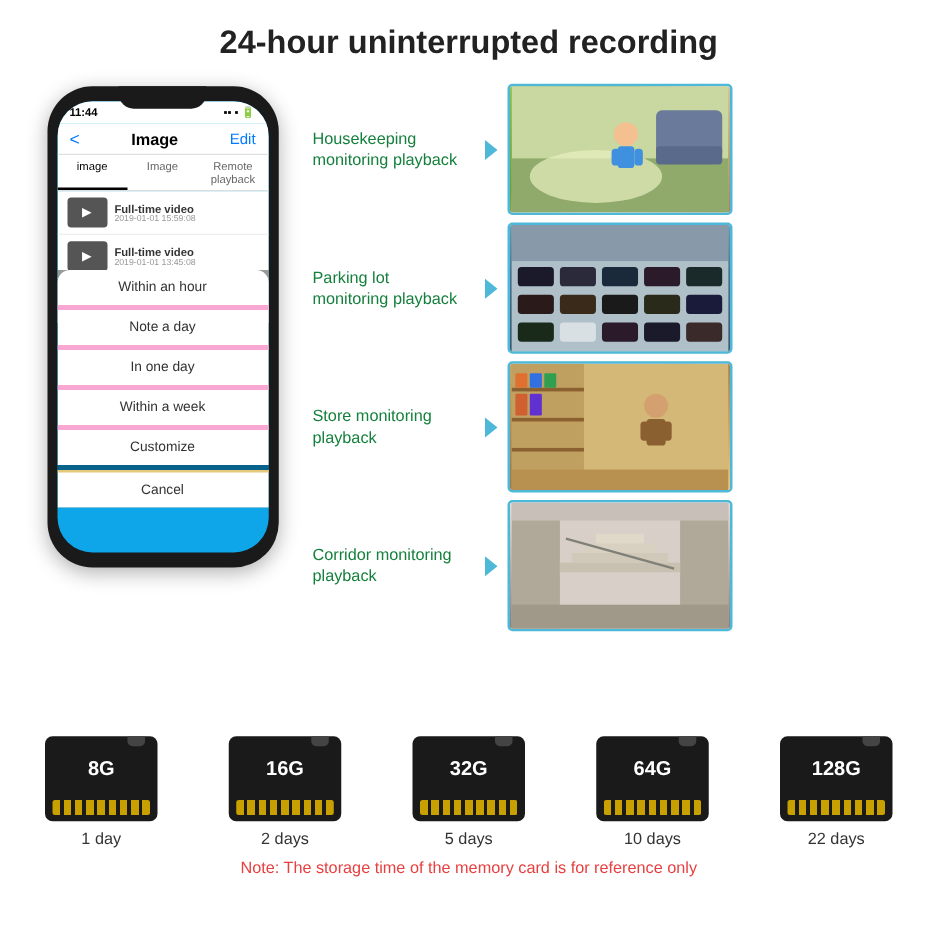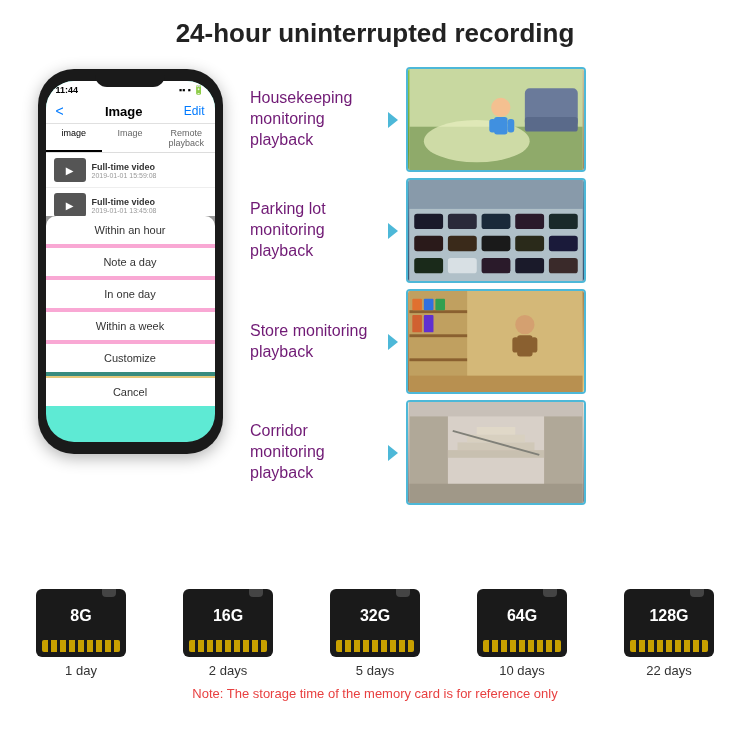--- a/index.html
+++ b/index.html
@@ -58,21 +58,21 @@
       position: absolute;
       top: 0;
       left: 50%;
       transform: translateX(-50%);
       z-index: 10;
     }
 
     .phone-screen {
       width: 100%;
       height: 100%;
-      background: #5eead4;
+      background: #0ea5e9;
       border-radius: 28px;
       overflow: hidden;
       position: relative;
     }
 
     
     .status-bar {
       background: #fff;
       display: flex;
       justify-content: space-between;
@@ -183,22 +183,22 @@
 
     .scenario-row {
       display: flex;
       align-items: center;
       gap: 8px;
     }
 
     .scenario-label {
       width: 130px;
       flex-shrink: 0;
-      font-size: 16px;
-      color: #701a75;
+      font-size: 13px;
+      color: #15803d;
       line-height: 1.3;
     }
 
     .scenario-image {
       width: 180px;
       height: 105px;
       border-radius: 4px;
       overflow: hidden;
       border: 2px solid #4db8d8;
       position: relative;

